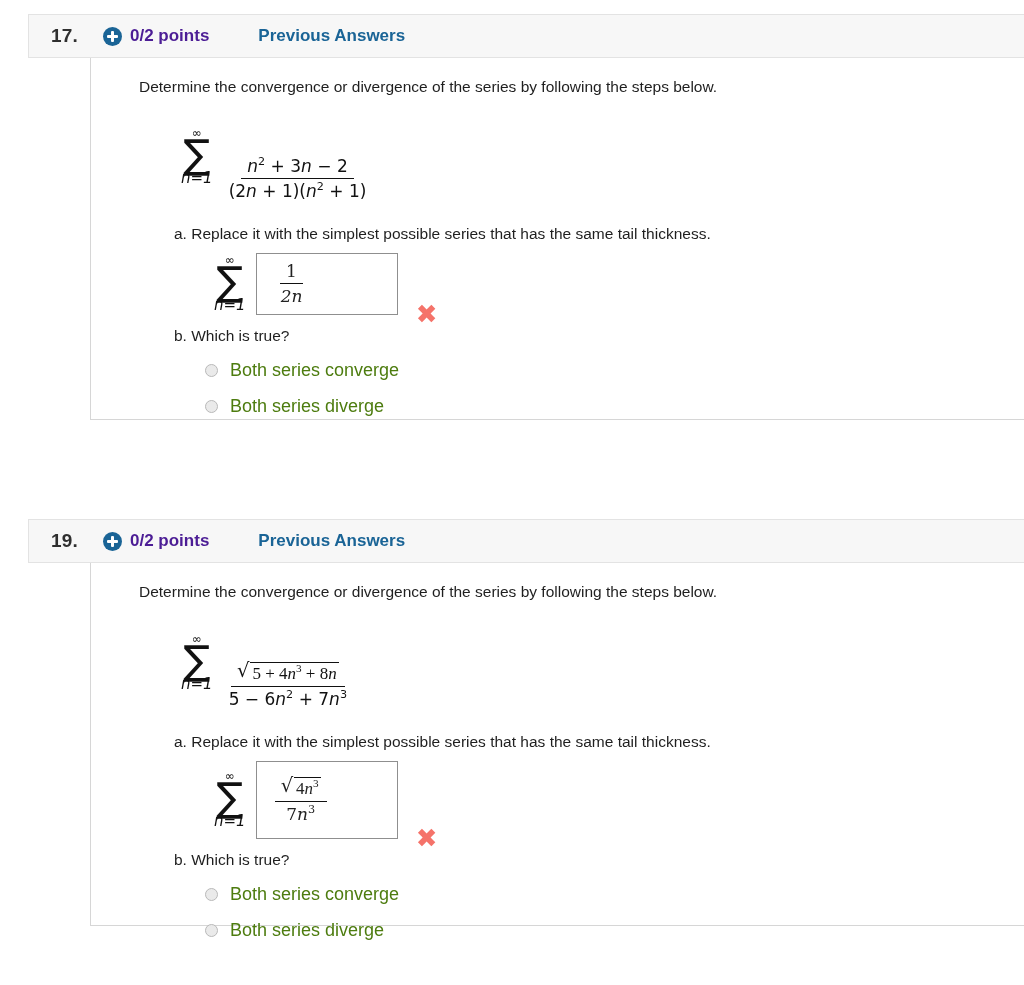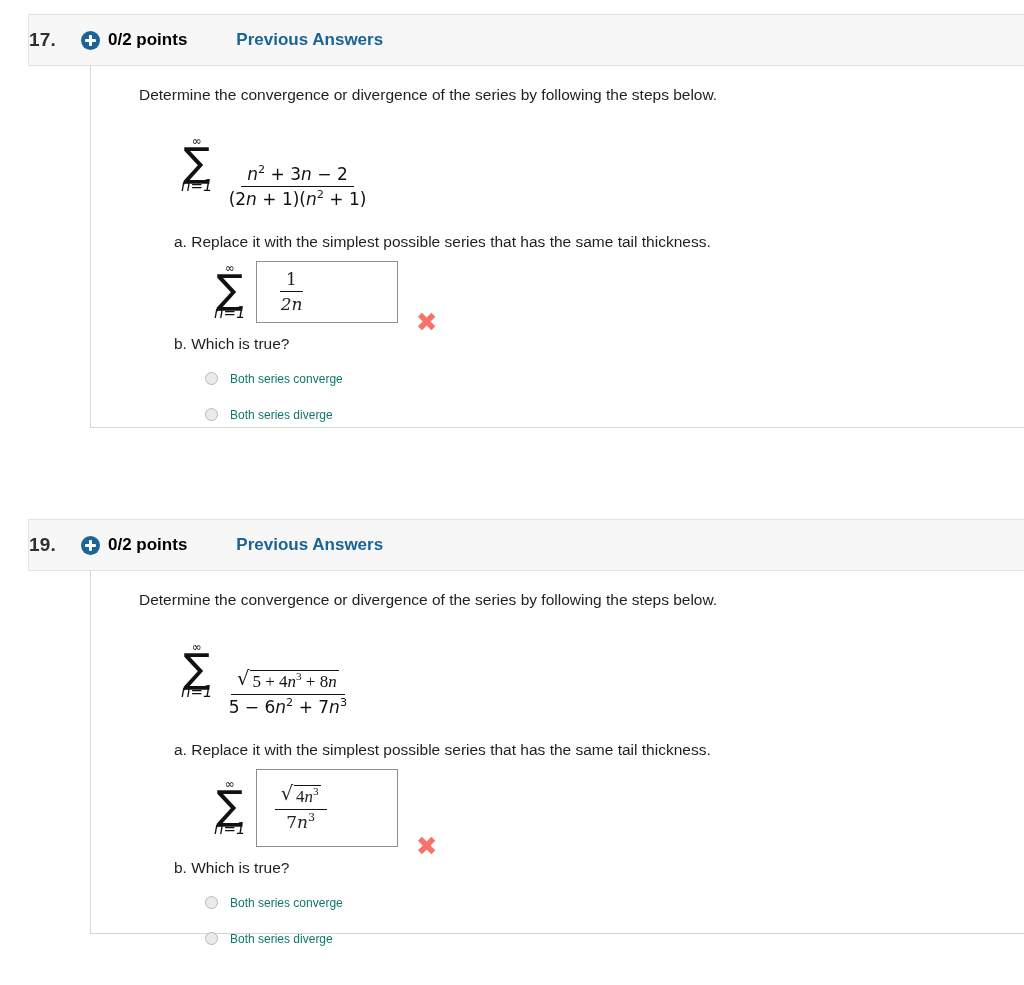--- a/index.html
+++ b/index.html
@@ -31,21 +31,22 @@
   .q17 { top: 14px; }
   .q18 { top: 519px; }
 
   .q-header {
     display: flex;
     align-items: center;
     background: #f7f7f7;
     border: 1px solid #e3e3e3;
     border-right: none;
     box-sizing: border-box;
-    height: 52px;
+    height: 44px;
+    padding-left: 22px;
     width: 996px;
   }
   .q-number {
     font-size: 19px;
     font-weight: bold;
     color: #2f2f2f;
     letter-spacing: .2px;
     min-width: 52px;
   }
   .plus-icon {
@@ -67,21 +68,21 @@
   }
   .plus-icon::before {
     left: 4px; top: 8.5px; width: 11px; height: 3px;
   }
   .plus-icon::after {
     left: 8px; top: 4.5px; width: 3px; height: 11px;
   }
   .points-label {
     font-size: 17px;
     font-weight: bold;
-    color: #000000;
+    color: #4c1d95;
     margin-right: 30px;
     white-space: nowrap;
   }
   .prev-answers {
     font-size: 17px;
     font-weight: bold;
     color: #1a6496;
     white-space: nowrap;
     cursor: pointer;
     margin-left: 19px;
@@ -242,22 +243,22 @@
     width: 13px;
     height: 13px;
     border-radius: 50%;
     background: #eaeaea;
     border: 1px solid #b9b9b9;
     box-sizing: border-box;
     margin-right: 12px;
     flex: 0 0 auto;
   }
   .choice-label {
-    font-size: 12px;
-    color: #0f766e;
+    font-size: 18px;
+    color: #4d7c0f;
   }
 </style>
 </head>
 <body>
 
 <div class="page">
 
   <div class="question q17">
 
     <div class="q-header">

